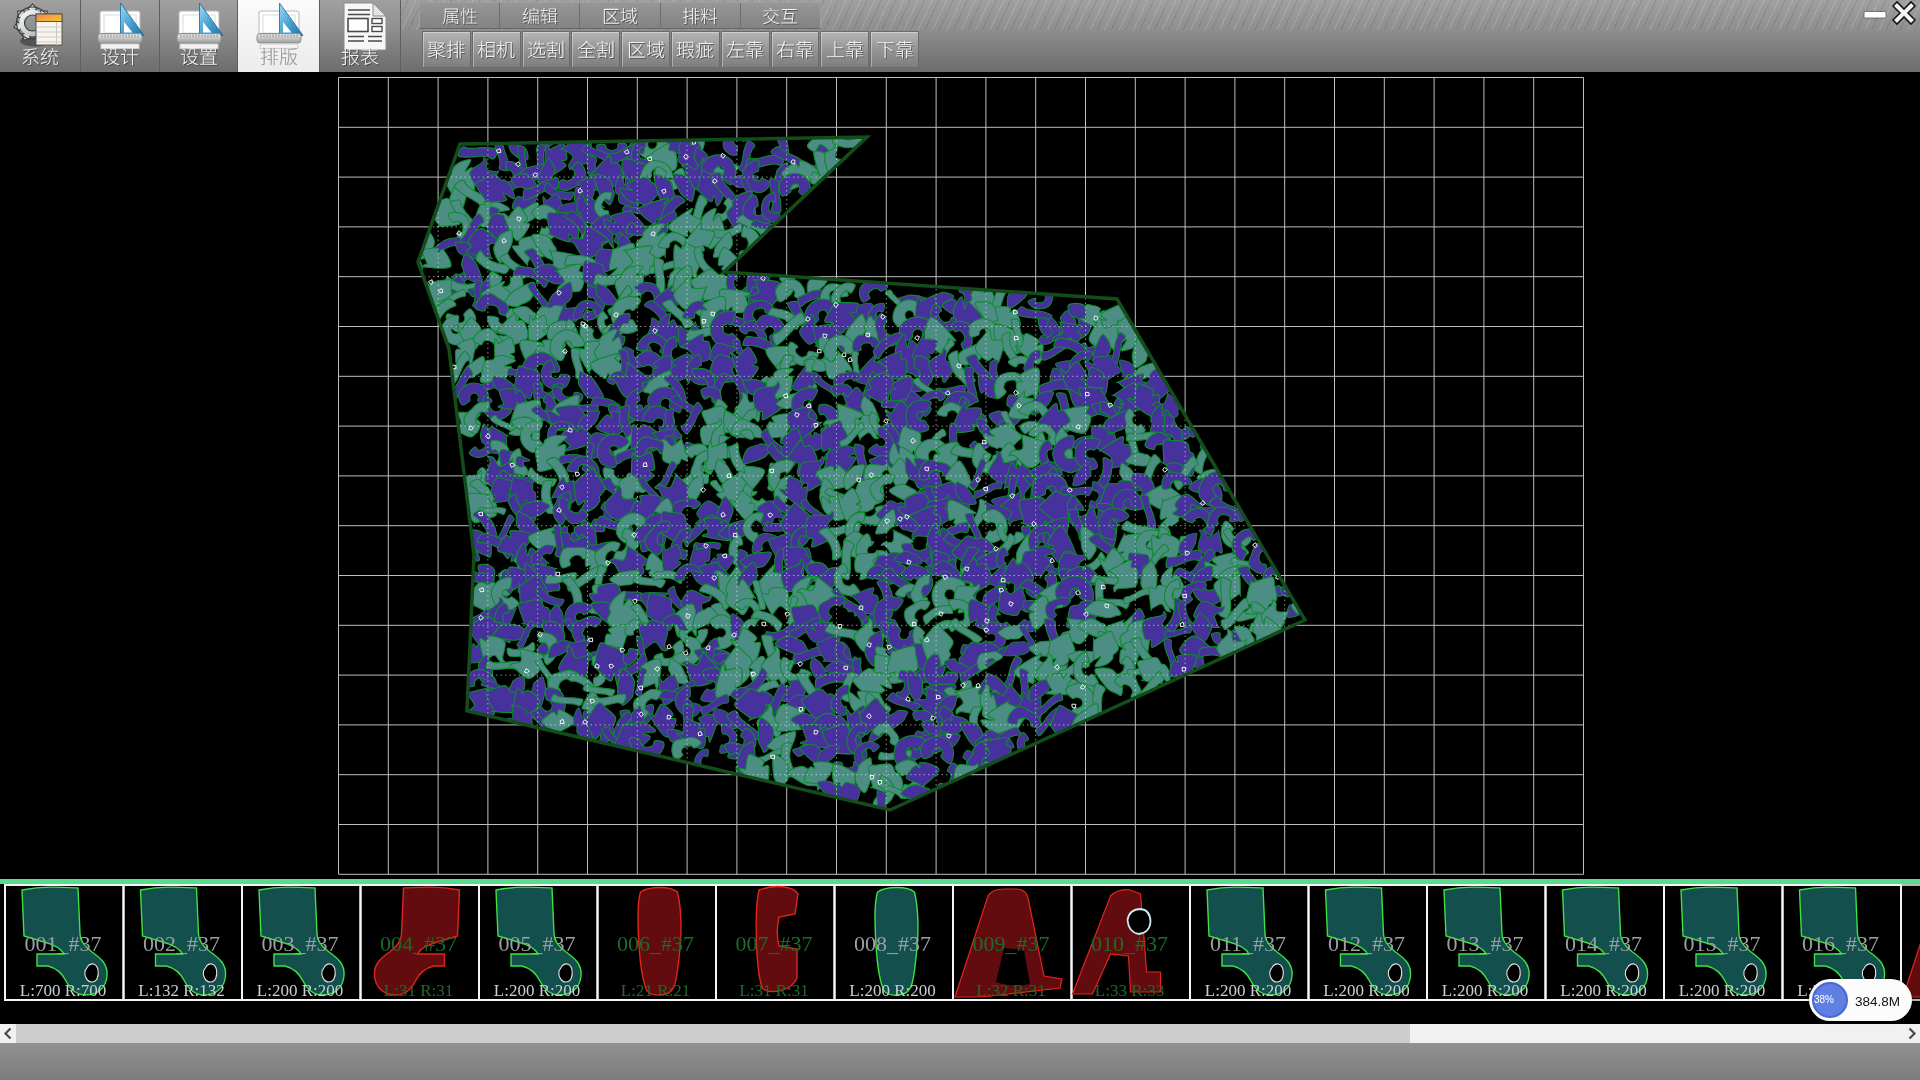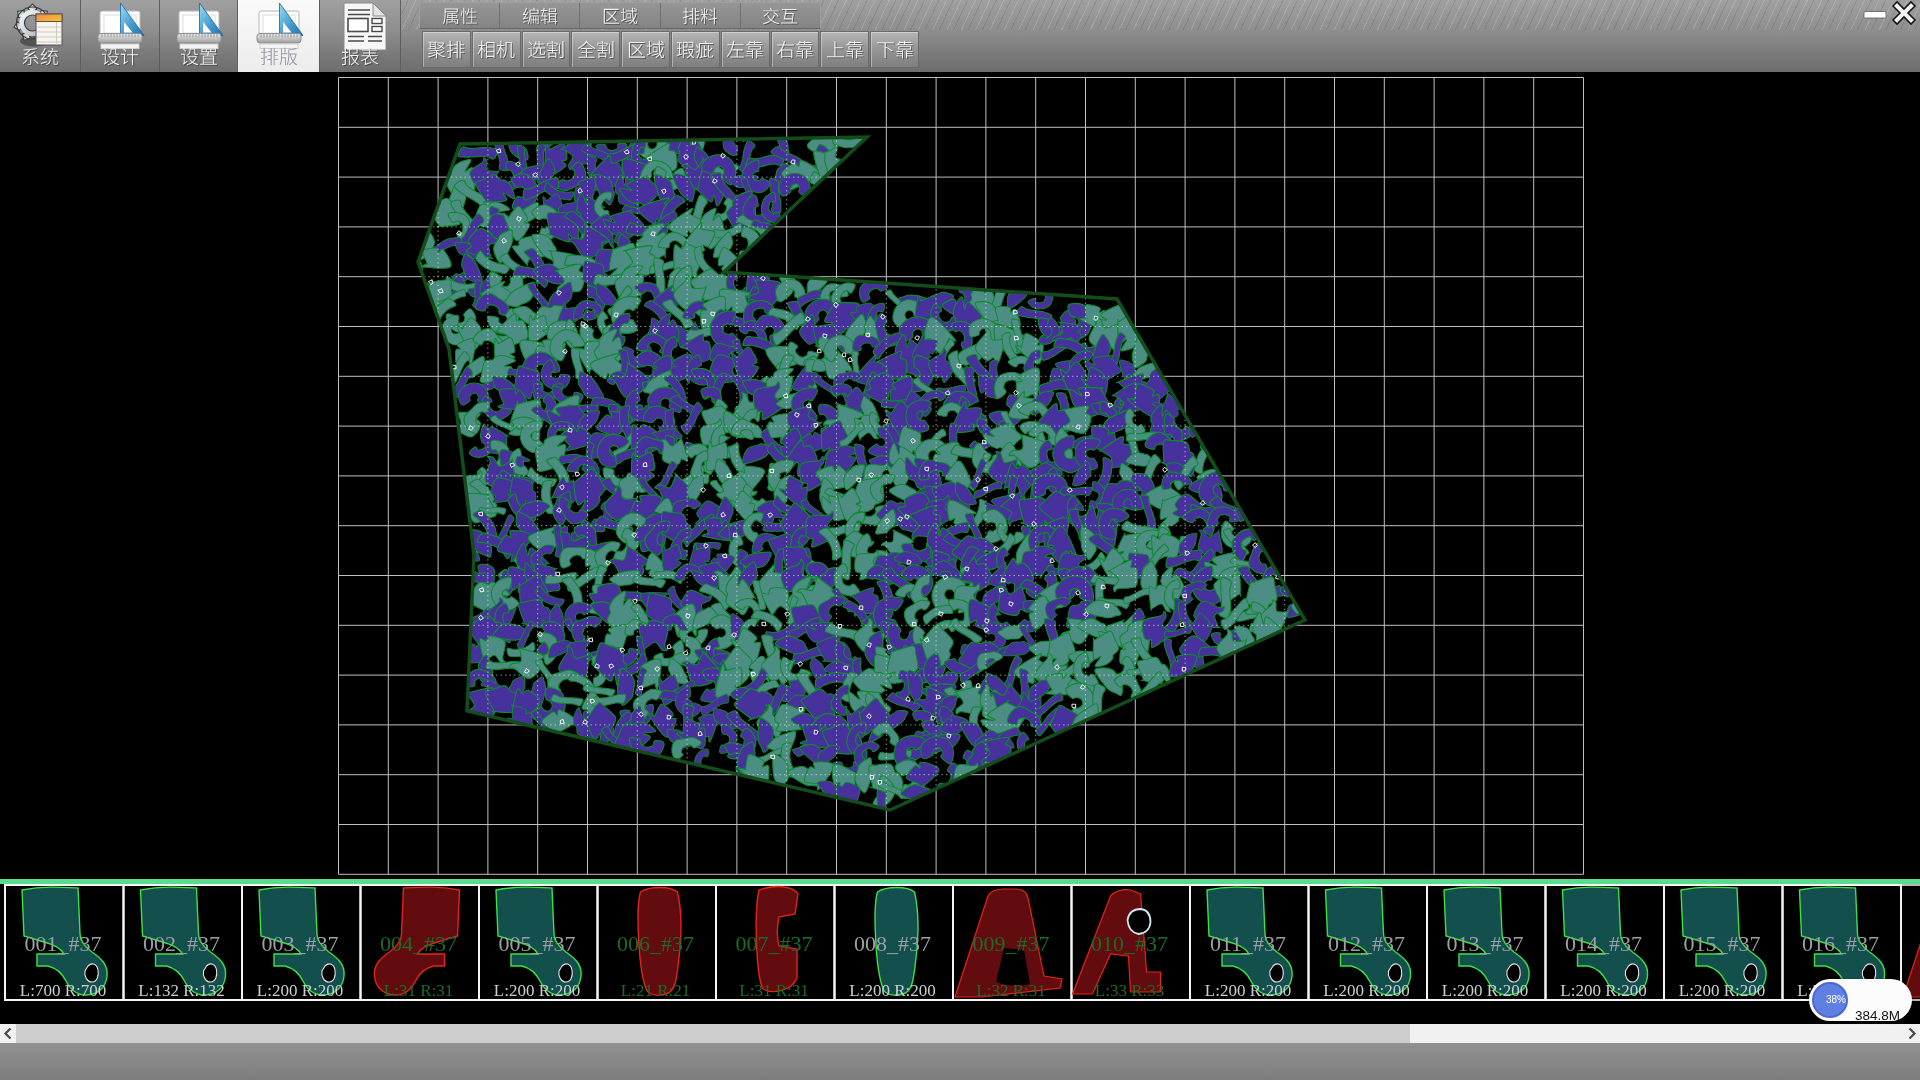--- a/index.html
+++ b/index.html
@@ -9,22 +9,22 @@
 .tab{flex:1;border-right:1px solid #6f6f6f;display:flex;align-items:center;justify-content:center}
 .tab:last-child{border-right:none}
 #row2{position:absolute;left:422px;top:31px;height:36.5px;display:flex}
 .b2{width:48.8px;height:36.5px;margin-right:1px;background:linear-gradient(180deg,#b6b6b6,#989898 45%,#7e7e7e);border:1px solid #6a6a6a;box-shadow:inset 1px 1px 0 rgba(255,255,255,.35);box-sizing:border-box;display:flex;align-items:center;justify-content:center}
 #winbtn{position:absolute;top:0;right:0}
 #gl{position:absolute;left:0;top:879px;width:1920px;height:4.5px;background:#58dd8e}
 #scroll{position:absolute;left:0;top:1024px;width:1920px;height:19px;background:#f1f1f1}
 #thumbbar{position:absolute;left:16px;top:1024px;width:1394px;height:19px;background:#cdcdcd}
 #status{position:absolute;left:0;top:1043px;width:1920px;height:37px;background:linear-gradient(180deg,#919191,#7d7d7d)}
 #badge{position:absolute;left:1809px;top:979px;width:103px;height:42px;border-radius:21px;background:#fcfcfc;box-shadow:0 1px 3px rgba(0,0,0,.35)}
-#badge .circ{position:absolute;left:3px;top:3px;width:36px;height:36px;border-radius:50%;background:#5f80e2;border:2.5px solid #4a68cf;box-sizing:border-box;color:#fff;font-size:10px;line-height:31px;text-align:right}
-#badge .mem{position:absolute;left:46px;top:16px;height:30px;line-height:42px;font-size:13.5px;color:#111}
+#badge .circ{position:absolute;left:3px;top:3px;width:36px;height:36px;border-radius:50%;background:#5f80e2;border:2.5px solid #4a68cf;box-sizing:border-box;color:#fff;font-size:10px;line-height:31px;text-align:left}
+#badge .mem{position:absolute;left:46px;top:2px;height:30px;line-height:42px;font-size:13.5px;color:#111}
 </style></head><body>
 <svg width="0" height="0" style="position:absolute">
     <defs>
       <path id="g0" d="M30 65 36 67Q33 71 29 75Q25 79 21 83Q17 86 13 89Q13 89 12 88Q11 87 10 87Q9 86 8 86Q14 82 20 76Q26 71 30 65ZM64 68 69 65Q73 68 78 72Q82 76 86 79Q90 83 93 86L89 90Q86 87 82 83Q78 79 73 75Q69 71 64 68ZM48 57H54V87Q54 90 53 91Q53 92 50 93Q48 94 45 94Q41 94 35 94Q35 93 35 91Q34 90 33 89Q36 89 39 89Q42 89 44 89Q46 89 46 89Q48 89 48 88Q48 88 48 87ZM81 6 85 10Q78 12 70 13Q61 15 51 16Q42 17 32 17Q22 18 13 19Q13 18 12 16Q12 15 11 14Q20 13 30 12Q40 12 49 11Q59 10 67 8Q75 7 81 6ZM13 63Q13 62 12 61Q12 60 12 59Q11 58 11 57Q13 57 16 56Q20 54 25 52Q27 51 32 48Q37 45 44 41Q50 37 57 32Q64 28 70 23L75 26Q60 37 46 46Q31 54 17 60V60Q17 60 16 60Q16 61 15 61Q14 61 13 62Q13 62 13 63ZM13 63 13 59 17 56 82 52Q82 53 82 54Q82 56 82 57Q67 58 56 59Q45 59 38 60Q30 60 26 61Q21 61 19 62Q16 62 15 62Q13 62 13 63ZM18 42Q18 42 18 41Q18 40 18 39Q17 38 17 37Q18 37 20 36Q22 35 24 33Q25 32 28 30Q30 28 33 25Q36 23 39 20Q43 16 45 13L50 16Q44 23 37 29Q29 35 23 39V40Q23 40 22 40Q21 40 21 40Q20 41 19 41Q18 42 18 42ZM18 42 18 38 22 36 56 35Q56 36 56 37Q55 38 55 39Q44 40 37 40Q30 41 26 41Q22 41 21 42Q19 42 18 42ZM67 43 72 41Q76 45 80 49Q84 53 87 56Q90 60 92 63L88 66Q86 63 83 59Q79 55 75 51Q71 47 67 43Z"></path>
       <path id="g1" d="M75 32 79 30Q82 34 85 38Q88 42 90 46Q93 49 94 52L89 55Q88 52 85 48Q83 44 80 40Q77 36 75 32ZM41 20H94V25H41ZM71 53H76V86Q76 87 77 88Q77 88 79 88Q80 88 81 88Q83 88 85 88Q87 88 87 88Q88 88 89 87Q90 87 90 84Q90 81 90 75Q91 76 93 76Q94 77 95 77Q95 84 94 87Q94 91 92 92Q91 93 88 93Q87 93 86 93Q85 93 83 93Q81 93 80 93Q79 93 78 93Q75 93 74 93Q72 92 71 90Q71 89 71 86ZM52 53H57Q57 61 56 68Q55 75 53 80Q50 85 46 89Q42 92 35 95Q35 94 34 93Q34 92 33 92Q32 91 32 90Q38 88 42 85Q46 82 48 77Q50 73 51 67Q52 61 52 53ZM41 52 41 48 45 46 86 43Q86 44 86 45Q86 46 87 47Q75 48 67 49Q59 50 55 50Q50 51 47 51Q45 52 43 52Q42 52 41 52ZM60 6 65 4Q67 7 69 11Q71 15 72 17L66 19Q65 17 64 13Q62 9 60 6ZM41 52Q41 52 41 51Q40 50 40 48Q40 47 39 47Q41 47 42 46Q44 45 45 44Q46 43 49 40Q51 37 53 34Q56 30 58 27Q61 24 62 22H69Q67 25 64 28Q62 32 59 36Q56 40 53 43Q51 46 49 49Q49 49 48 49Q47 49 46 49Q45 50 44 50Q43 51 42 51Q41 52 41 52ZM7 69Q6 69 6 68Q6 67 5 65Q5 64 5 64Q6 63 8 62Q10 60 12 57Q13 56 16 52Q18 49 21 45Q25 41 28 36Q31 31 34 26L39 29Q33 39 25 49Q18 59 11 66V66Q11 66 10 66Q10 67 9 67Q8 68 7 68Q7 69 7 69ZM7 69 6 64 9 62 36 57Q36 58 36 59Q37 61 37 62Q27 64 22 65Q16 66 13 67Q10 68 9 68Q7 69 7 69ZM6 45Q6 45 5 44Q5 43 5 41Q4 40 4 39Q5 39 7 37Q8 36 10 33Q11 32 13 29Q14 26 16 22Q19 18 21 13Q23 9 25 4L31 7Q28 13 24 20Q21 26 17 32Q14 37 10 42V42Q10 42 9 42Q9 43 8 43Q7 44 7 44Q6 45 6 45ZM6 45 6 41 9 39 29 37Q28 38 28 39Q28 41 28 41Q21 42 17 43Q13 44 11 44Q9 44 8 45Q7 45 6 45ZM4 83Q9 82 14 81Q19 80 25 78Q30 76 36 75L37 80Q29 82 21 85Q12 87 6 89Z"></path>
       <path id="g2" d="M13 10 17 7Q19 9 22 11Q25 14 28 17Q30 19 32 21L28 25Q26 23 24 21Q22 18 19 15Q16 12 13 10ZM18 93 17 88 19 85 37 73Q38 74 38 75Q39 77 39 78Q33 82 29 85Q25 88 23 89Q20 91 19 92Q18 93 18 93ZM5 36H22V41H5ZM52 8H77V13H52ZM39 49H86V54H39ZM84 49H85L86 49L89 50Q86 60 81 67Q76 75 69 80Q62 86 54 90Q46 93 38 96Q38 95 37 93Q36 92 35 91Q43 89 51 85Q58 82 65 77Q71 72 76 65Q81 58 84 50ZM47 53Q51 62 58 70Q65 78 75 83Q84 88 96 91Q95 92 95 92Q94 93 93 94Q93 95 92 96Q75 92 62 81Q49 70 43 54ZM50 8H55V19Q55 24 54 29Q53 34 49 38Q45 43 38 46Q37 46 37 45Q36 44 35 43Q35 42 34 42Q41 39 44 35Q48 31 49 27Q50 23 50 19ZM75 8H80V32Q80 34 81 35Q81 36 82 36Q83 36 84 36Q86 36 87 36Q89 36 90 36Q91 36 92 36Q93 35 94 35Q94 36 94 38Q95 39 95 40Q94 40 93 41Q91 41 90 41Q89 41 87 41Q86 41 84 41Q82 41 82 41Q79 41 77 40Q76 39 75 37Q75 35 75 32ZM18 93Q18 93 17 92Q17 91 16 90Q15 89 15 89Q16 88 17 87Q18 86 19 84Q20 82 20 80V36H25V85Q25 85 24 86Q23 87 22 88Q20 90 19 91Q18 92 18 93Z"></path>
       <path id="g3" d="M15 10 18 6Q21 9 24 11Q27 14 30 17Q32 19 34 22L30 26Q29 24 26 21Q23 18 20 15Q17 12 15 10ZM20 93 19 87 21 85 40 72Q40 72 41 73Q41 74 41 75Q42 76 42 76Q35 81 31 84Q27 87 25 89Q22 90 21 91Q20 92 20 93ZM5 36H25V42H5ZM37 38H96V44H37ZM63 5H69V96H63ZM20 93Q20 92 19 91Q19 90 18 89Q17 89 17 88Q18 87 20 85Q21 83 21 80V36H27V86Q27 86 26 86Q25 87 24 88Q23 88 22 89Q21 90 21 91Q20 92 20 93Z"></path>
       <path id="g4" d="M65 13V23H84V13ZM41 13V23H59V13ZM18 13V23H36V13ZM12 8H89V27H12ZM7 34H92V39H7ZM47 26 52 26Q51 31 50 37Q49 43 48 47H42Q43 44 44 40Q45 37 45 33Q46 29 47 26ZM6 88H94V93H6ZM22 56H77V60H22ZM23 66H77V70H23ZM23 77H77V81H23ZM20 45H80V90H74V50H25V90H20Z"></path>
       <path id="g5" d="M5 58Q9 57 14 56Q19 54 25 52Q31 51 37 49L37 54Q29 57 21 59Q13 62 6 64ZM6 25H36V30H6ZM19 4H25V88Q25 90 24 92Q23 93 22 94Q20 94 17 95Q15 95 10 95Q10 94 9 92Q9 91 8 90Q11 90 14 90Q17 90 18 90Q19 90 19 88ZM40 22H59V27H40ZM75 22H95V27H75ZM41 43H59V48H41ZM75 43H94V48H75ZM75 64H96V69H75ZM72 5H77V96H72ZM56 5H62V96H56ZM38 63H59V68H38Z"></path>
       <path id="g6" d="M13 33H44V38H13ZM52 34H89V40H52ZM29 4H34V36H29ZM13 54H37V96H32V59H13ZM11 6H16V46Q16 53 16 59Q16 66 15 72Q14 79 12 85Q10 91 7 96Q7 95 6 95Q6 94 5 93Q4 93 3 92Q6 88 7 82Q9 76 10 70Q11 64 11 58Q11 52 11 46ZM87 34H88L89 34L93 35Q90 51 85 63Q79 75 71 83Q64 91 54 96Q54 95 53 94Q53 93 52 93Q52 92 51 91Q60 87 67 80Q74 72 80 61Q85 50 87 35ZM62 37Q64 50 68 61Q73 71 80 79Q86 87 96 91Q95 92 95 93Q94 93 93 94Q93 95 92 96Q82 91 76 83Q69 74 64 63Q60 52 57 38ZM90 5 94 10Q88 11 81 13Q74 14 66 15Q58 16 50 16Q50 15 50 14Q49 13 49 12Q56 11 64 10Q72 9 79 8Q85 7 90 5ZM49 12H54V46Q54 53 54 59Q53 66 52 72Q51 79 49 85Q48 91 44 96Q44 95 43 95Q42 94 41 94Q41 93 40 93Q43 88 44 82Q46 76 47 70Q48 64 48 58Q49 52 49 46Z"></path>

